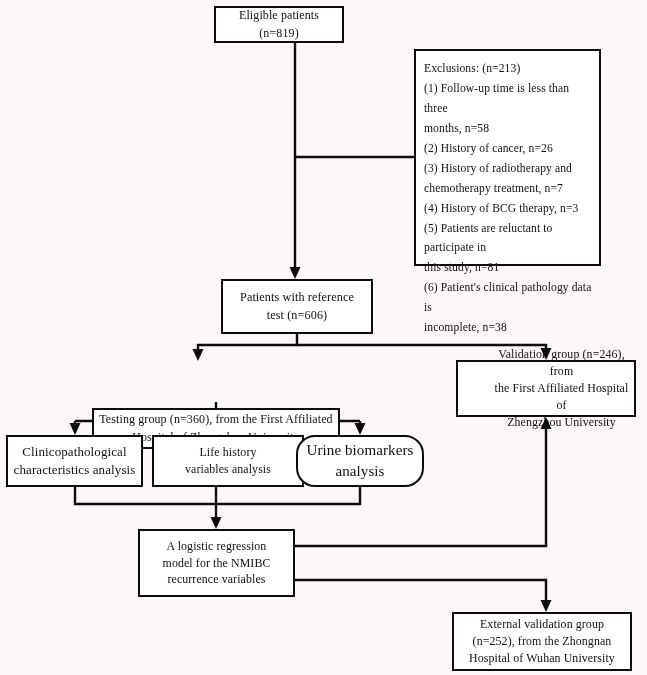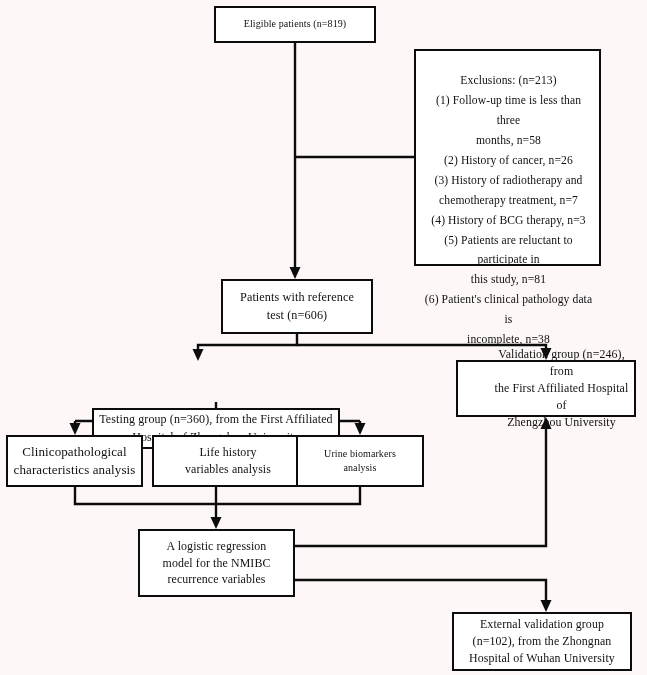--- a/index.html
+++ b/index.html
@@ -32,30 +32,30 @@
     text-align: center;
     line-height: 1.42;
     letter-spacing: 0.1px;
   }
   .node .txt {
     display: block;
     padding: 0 5px;
     white-space: pre-line;
   }
   
-  #n-eligible      { left: 214px; top: 6px;   width: 162px; height: 37px;  font-size: 10px; }
+  #n-eligible      { left: 214px; top: 6px;   width: 130px; height: 37px;  font-size: 12px; }
   #n-exclusions    { left: 414px; top: 49px;  width: 187px; height: 217px; font-size: 11.6px;
                      align-items: flex-start; justify-content: flex-start; text-align: left; }
-  #n-exclusions .txt { padding: 20px 6px 0 8px; line-height: 1.72; text-align: center; }
+  #n-exclusions .txt { padding: 8px 6px 0 8px; line-height: 1.72; }
   #n-reference     { left: 221px; top: 279px; width: 152px; height: 55px; font-size: 12.2px; }
   #n-testing       { left: 92px;  top: 361px; width: 248px; height: 41px;  font-size: 12.0px; margin-top: 47px; }
   #n-validation    { left: 456px; top: 360px; width: 180px; height: 57px;  font-size: 11.9px; padding-left: 31px; }
   #n-clinico       { left: 6px;   top: 435px; width: 137px; height: 52px;  font-size: 13px; }
   #n-life          { left: 152px; top: 435px; width: 152px; height: 52px;  font-size: 11.9px; }
-  #n-urine         { left: 296px; top: 435px; width: 128px; height: 52px;  font-size: 10px; }
+  #n-urine         { left: 296px; top: 435px; width: 128px; height: 52px;  font-size: 15px; border-radius: 19px; }
   #n-logistic      { left: 138px; top: 529px; width: 157px; height: 68px;  font-size: 11.9px; }
   #n-external      { left: 452px; top: 612px; width: 180px; height: 59px;  font-size: 11.9px; }
 
   svg.edges {
     position: absolute;
     left: 0; top: 0;
     width: 647px; height: 675px;
     pointer-events: none;
   }
   svg.edges path, svg.edges line {
@@ -166,17 +166,17 @@
   </div>
 
   <div class="node" id="n-logistic">
     <span class="txt">A logistic regression
 model for the NMIBC
 recurrence variables</span>
   </div>
 
   <div class="node" id="n-external">
     <span class="txt">External validation group
-(n=102), from the Zhongnan
+(n=252), from the Zhongnan
 Hospital of Wuhan University</span>
   </div>
 
 </div>
 
 </body></html>

